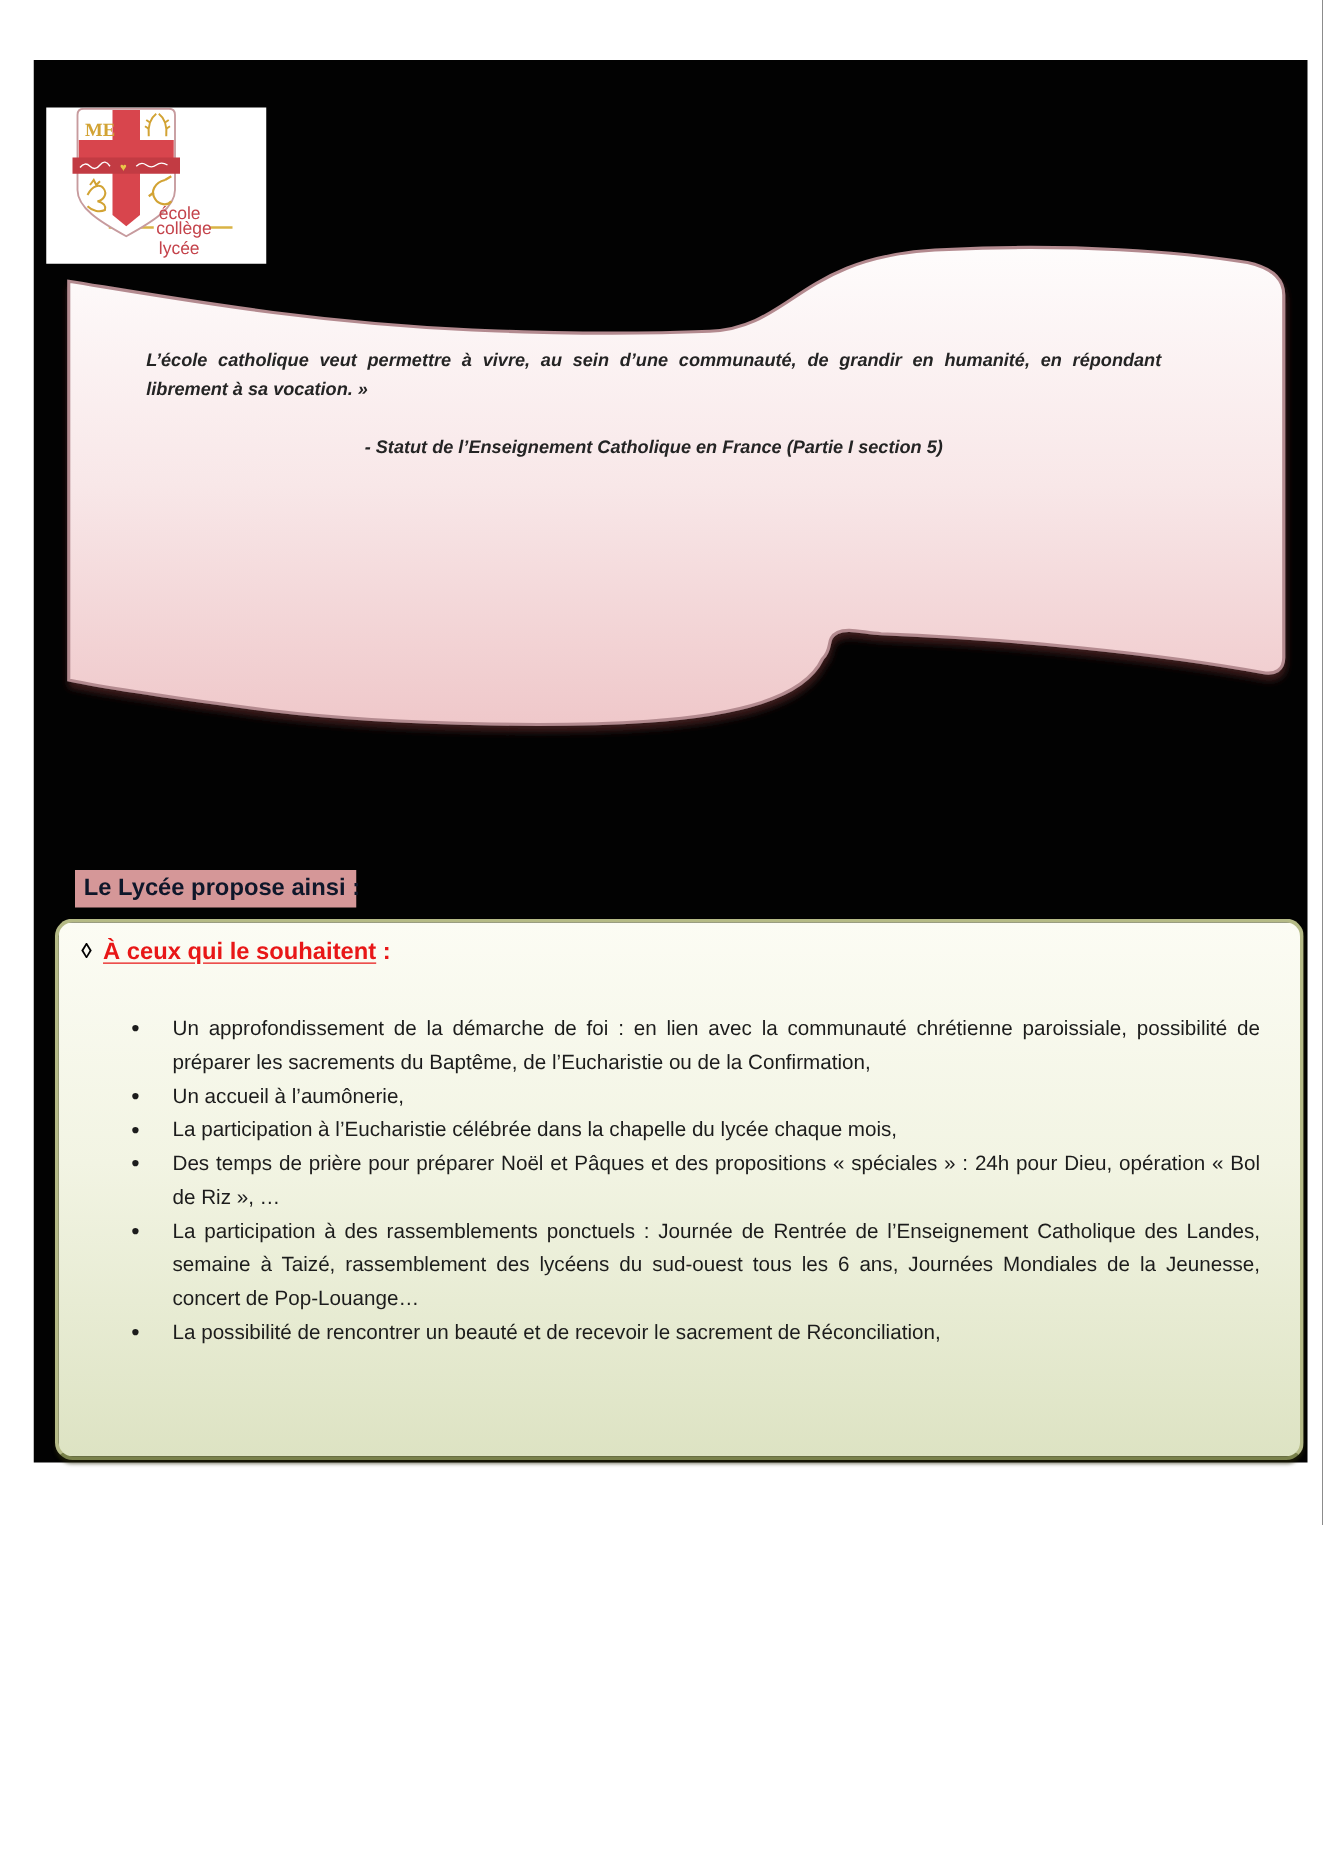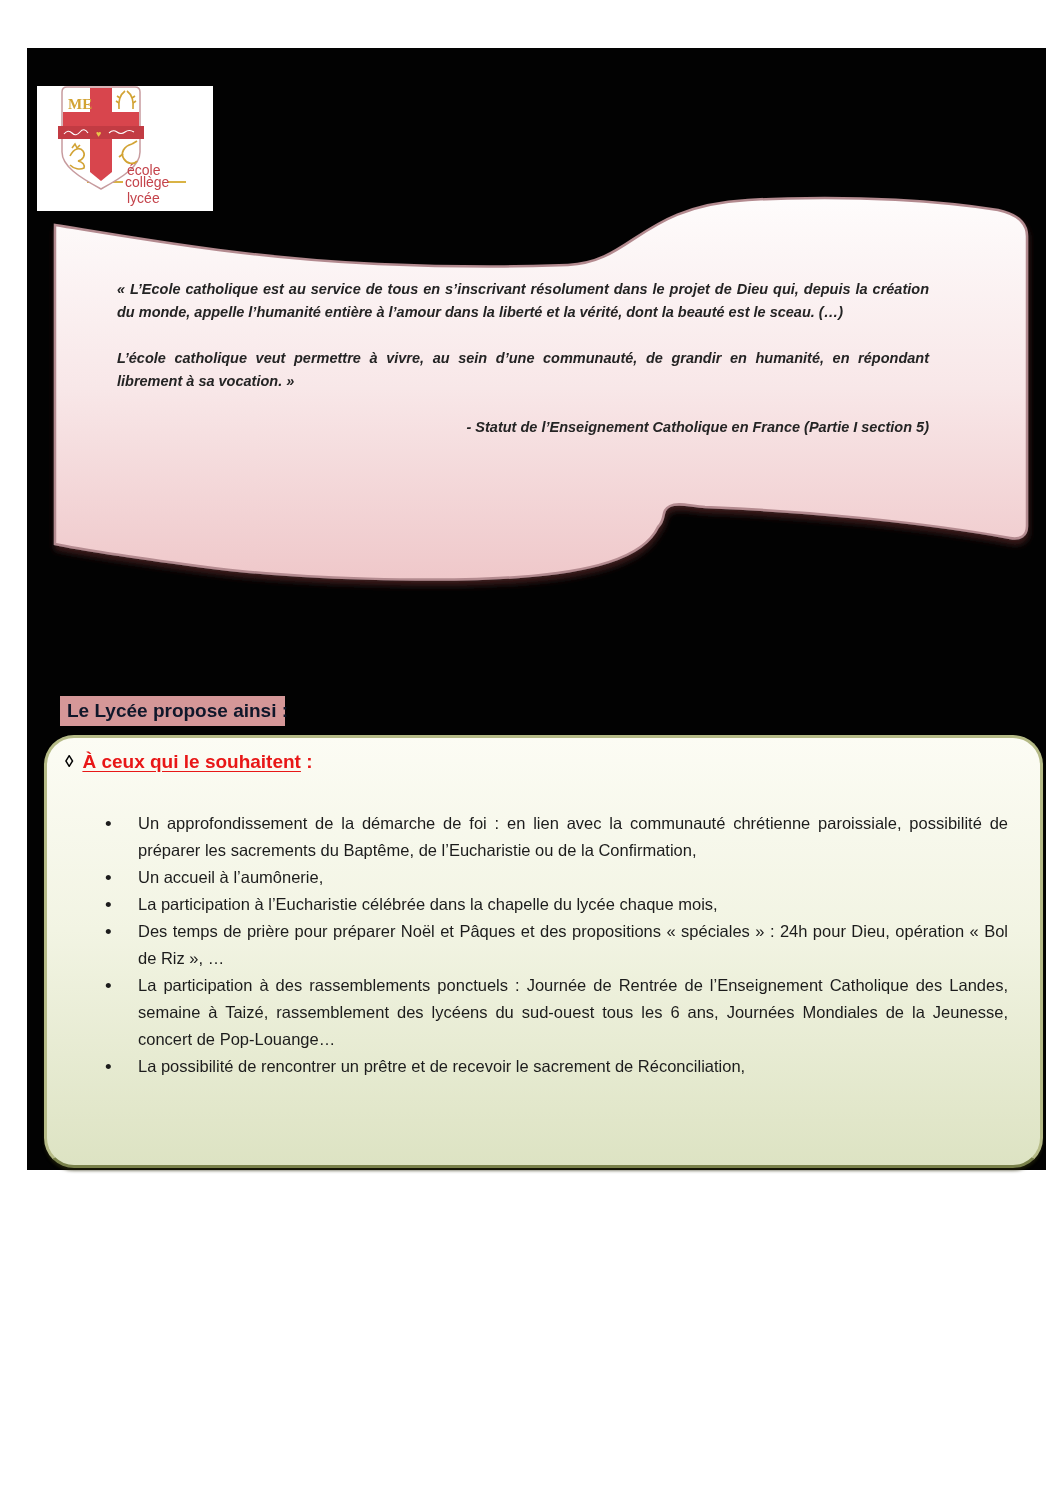--- a/index.html
+++ b/index.html
@@ -11,31 +11,31 @@
   
   .logo-box{position:absolute;left:37px;top:47px;width:176px;height:125px;background:#ffffff;margin-top:39px;}
   
   .wave-wrap{position:absolute;left:48px;top:188px;width:986px;height:420px;}
   .banner-text{
     position:absolute;left:117px;top:278px;width:812px;
     font-size:14.5px;font-weight:bold;font-style:italic;color:#242424;
     line-height:23px;text-align:justify;
   }
   .banner-text p{margin:0 0 23px 0;}
-  .attribution{text-align:right;margin-top:14px;font-weight:bold;font-style:italic;}
+  .attribution{text-align:center;margin-top:14px;font-weight:bold;font-style:italic;}
   
   .section-label{
     position:absolute;left:60px;top:696px;width:218px;height:30px;
     background:#d59798;color:#0f172a;font-size:19px;font-weight:bold;
     line-height:30px;padding-left:7px;white-space:nowrap;
   }
   
   .offer-box{
     position:absolute;left:44px;top:735px;width:993px;height:427px;
-    border:3px solid #b5ba86;border-bottom-color:#79814a;border-radius:30px;
+    border:3px solid #b5ba86;border-bottom-color:#79814a;border-radius:14px;
     background:linear-gradient(180deg,#fcfcf4 0%,#f2f4e3 45%,#dde3c3 100%);
     box-shadow:0 3px 3px rgba(40,40,10,0.55);
   }
   .offer-heading{position:absolute;left:18px;top:13px;white-space:nowrap;}
   .offer-heading .diamond{color:#000000;font-size:17px;font-weight:bold;vertical-align:1px;margin-right:9px;}
   .offer-heading .red{color:#e81717;font-size:19px;font-weight:bold;text-decoration:underline;text-underline-offset:3px;}
   .offer-heading .red-colon{color:#e81717;font-size:19px;font-weight:bold;}
   .offer-bullets{
     position:absolute;left:56px;top:72px;width:905px;margin:0;padding:0;list-style:none;
   }
@@ -112,34 +112,33 @@
                C642,318 630,314 622,318
                C612,323 619,330 610,339
                C595,371 540,384 470,389
                C395,394 250,392 150,378
                C90,370 40,363 7,356
                Z" fill="url(#pinkGrad)" stroke="#b38a8f" stroke-width="2.5" filter="url(#waveShadow)"></path>
     </svg>
   </div>
 
   <div class="banner-text">
-    <p>« L’Ecole catholique est au service de tous en s’inscrivant résolument dans le projet de Dieu qui, depuis la création du monde, appelle l’humanité entière à l’amour dans la liberté et la vérité, dont la beauté est le sceau. (…)</p>
     <p>L’école catholique veut permettre à vivre, au sein d’une communauté, de grandir en humanité, en répondant librement à sa vocation. »</p>
     <div class="attribution">- Statut de l’Enseignement Catholique en France (Partie I section 5)</div>
   </div>
 
   <div class="section-label">Le Lycée propose ainsi :</div>
 
   <div class="offer-box">
     <div class="offer-heading">
       <span class="diamond">◊</span><span class="red">À ceux qui le souhaitent</span><span class="red-colon"> :</span>
     </div>
     <ul class="offer-bullets">
         <li>Un approfondissement de la démarche de foi : en lien avec la communauté chrétienne paroissiale, possibilité de préparer les sacrements du Baptême, de l’Eucharistie ou de la Confirmation,</li>
         <li>Un accueil à l’aumônerie,</li>
         <li>La participation à l’Eucharistie célébrée dans la chapelle du lycée chaque mois,</li>
         <li>Des temps de prière pour préparer Noël et Pâques et des propositions « spéciales » : 24h pour Dieu, opération « Bol de Riz », …</li>
         <li>La participation à des rassemblements ponctuels : Journée de Rentrée de l’Enseignement Catholique des Landes, semaine à Taizé, rassemblement des lycéens du sud-ouest tous les 6 ans, Journées Mondiales de la Jeunesse, concert de Pop-Louange…</li>
-        <li>La possibilité de rencontrer un prêtre et de recevoir le sacrement de Réconciliation,</li>
+        <li>La possibilité de rencontrer un beauté et de recevoir le sacrement de Réconciliation,</li>
       </ul>
   </div>
 
 </div>
 
 </body></html>

